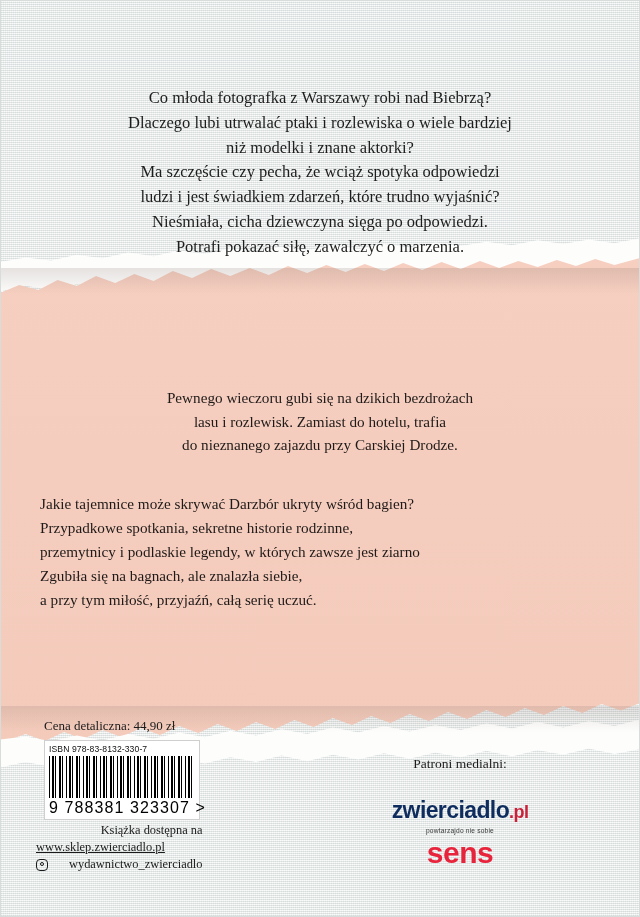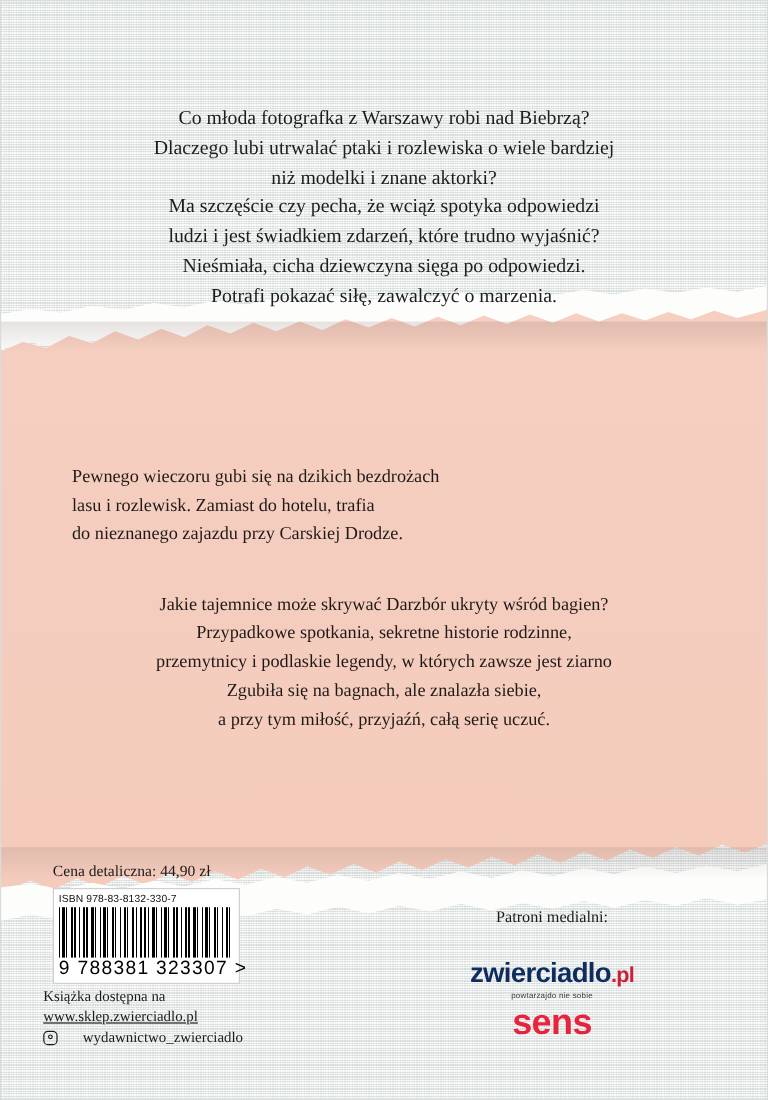--- a/index.html
+++ b/index.html
@@ -162,32 +162,32 @@
     line-height: 1.50;
     color: #1d1d1d;
   }
   .blurb-top .line { display: block; white-space: nowrap; }
 
   .blurb-mid {
     position: absolute;
     left: 60px;
     top: 386px;
     width: 520px;
+    text-align: center;
     font-size: 15.2px;
     line-height: 1.56;
     color: #1f1a18;
   }
   .blurb-mid .line { display: block; }
 
   .blurb-lower {
     position: absolute;
     left: 40px;
     top: 492px;
     width: 560px;
-    text-align: center;
     font-size: 15.2px;
     line-height: 1.58;
     color: #1f1a18;
   }
   .blurb-lower .line { display: block; }
 
   
   .price {
     position: absolute;
     left: 44px;
@@ -239,21 +239,21 @@
 
   
   .shop-info {
     position: absolute;
     left: 36px;
     top: 822px;
     font-size: 12.4px;
     color: #1b1b1b;
     line-height: 1.35;
   }
-  .shop-line1 { display: block; }
+  .shop-line1 { display: block; text-align: right; }
   .shop-url { display: block; text-decoration: underline; }
   .shop-ig {
     display: flex;
     align-items: center;
     gap: 21px;
     margin-top: 1px;
   }
   .ig-glyph {
     width: 12px; height: 12px;
     border: 1.4px solid #1b1b1b;

